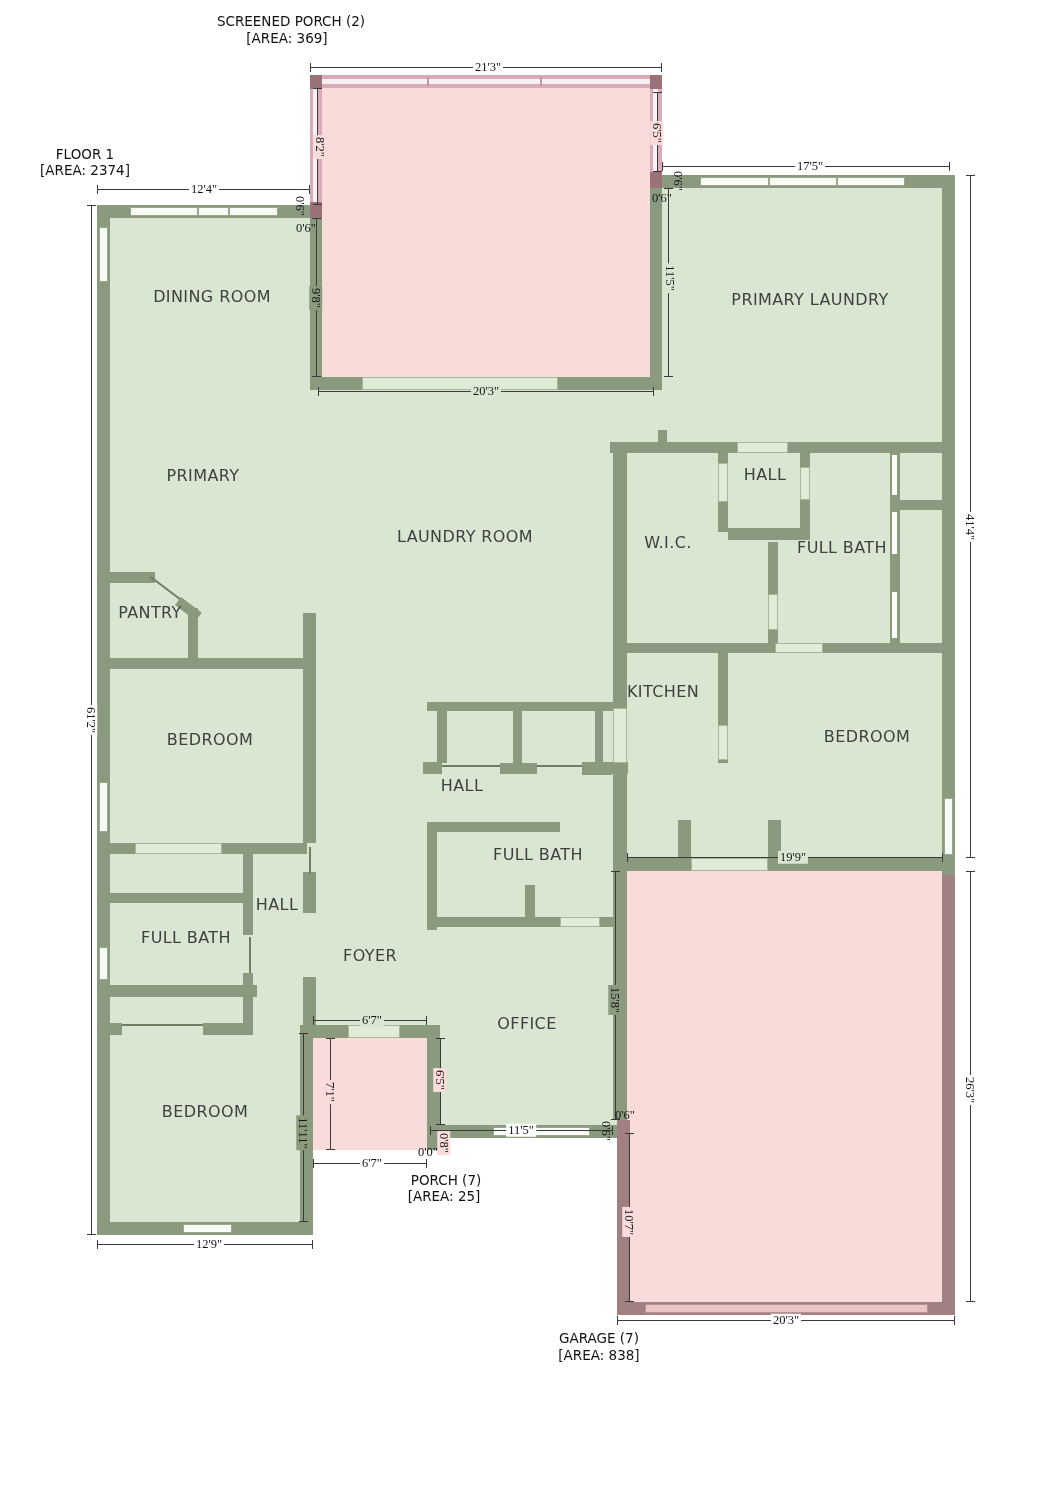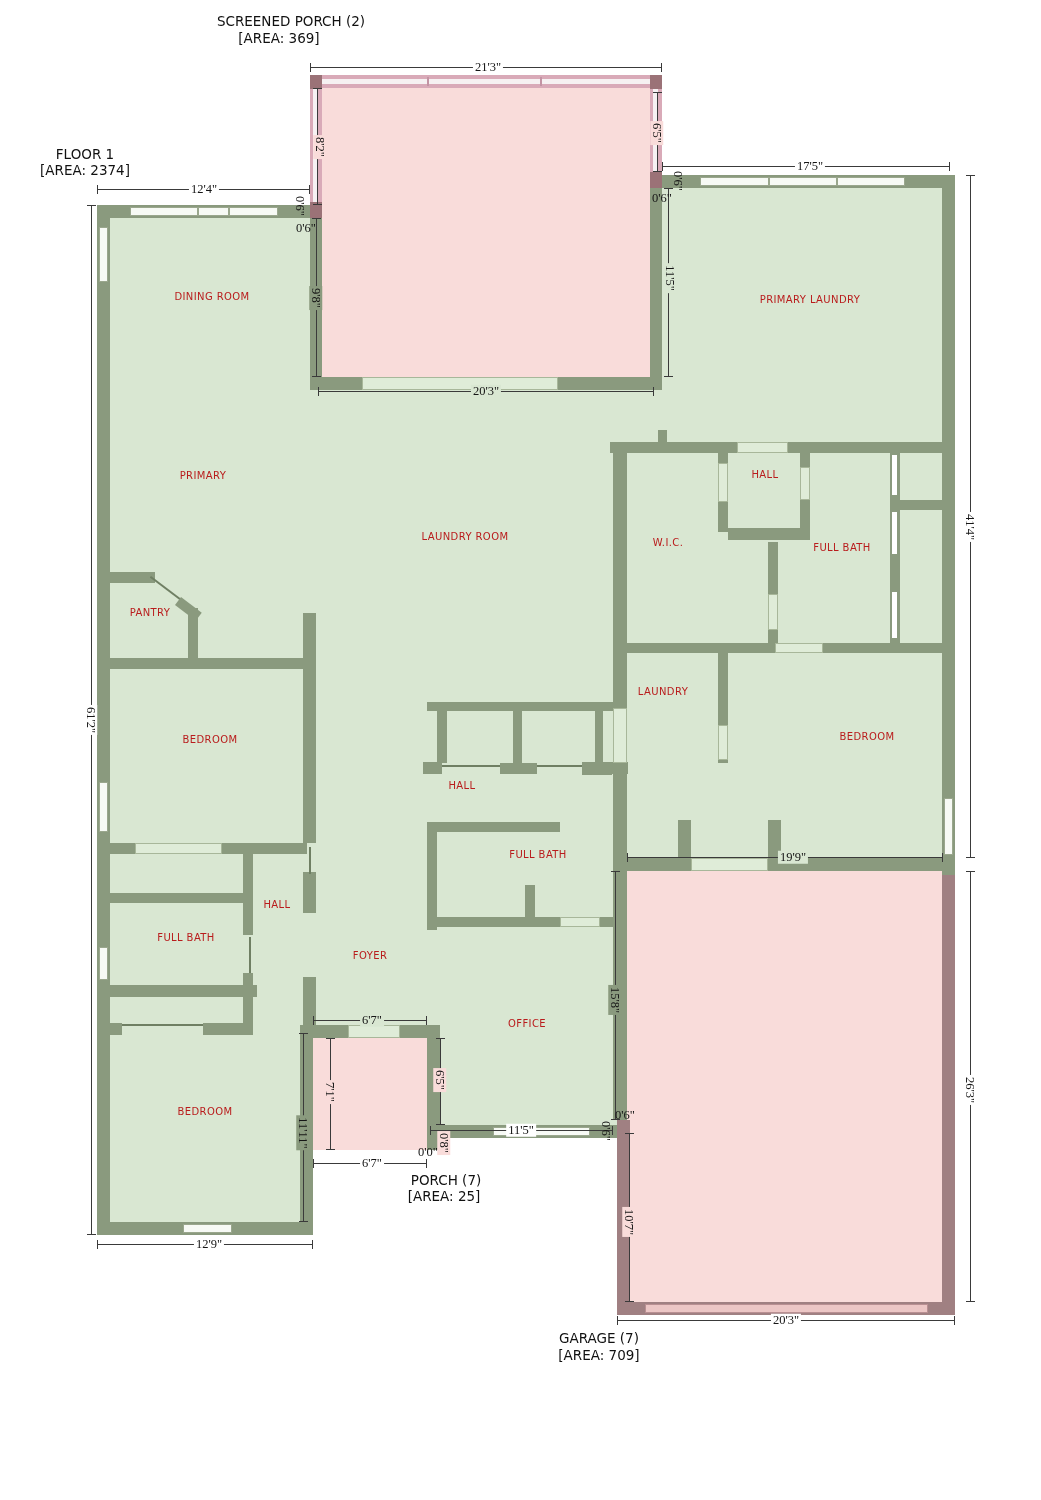--- a/index.html
+++ b/index.html
@@ -19,21 +19,21 @@
   .sd{position:absolute;background:#c394a4;}
   .dimh{position:absolute;height:1px;background:#3a3a3a;}
   .dimv{position:absolute;width:1px;background:#3a3a3a;}
   .dimh::before,.dimh::after{content:"";position:absolute;top:-4px;width:1px;height:9px;background:#3a3a3a;}
   .dimh::before{left:0}.dimh::after{right:0}
   .dimv::before,.dimv::after{content:"";position:absolute;left:-4px;width:9px;height:1px;background:#3a3a3a;}
   .dimv::before{top:0}.dimv::after{bottom:0}
   .dlab{position:absolute;font-family:"Liberation Serif","DejaVu Serif",serif;font-size:12.5px;color:#151515;
         white-space:nowrap;transform:translate(-50%,-50%);padding:0 2px;line-height:1;}
   .rot{transform:translate(-50%,-50%) rotate(90deg);}
-  .rlab{position:absolute;font-size:10px;color:#b91c1c;letter-spacing:.4px;white-space:nowrap;
+  .rlab{position:absolute;font-size:16px;color:#404040;letter-spacing:.4px;white-space:nowrap;
         transform:translate(-50%,-50%);line-height:1;}
   .tlab{position:absolute;font-size:13.5px;color:#111;white-space:nowrap;transform:translate(-50%,-50%);line-height:1;}
 </style>
 </head>
 <body>
 
 <div id="plan">
 
   <div class="fill" style="left:97px;top:205px;width:216px;height:1030px;background:#d9e7d2"></div>
   <div class="fill" style="left:313px;top:377px;width:349px;height:761px;background:#d9e7d2"></div>
@@ -208,33 +208,33 @@
   <div class="dlab" style="left:521px;top:1130px;background:#fff">11'5"</div>
 
   <div class="rlab" style="left:212px;top:297px">DINING ROOM</div>
   <div class="rlab" style="left:810px;top:300px">PRIMARY LAUNDRY</div>
   <div class="rlab" style="left:203px;top:476px">PRIMARY</div>
   <div class="rlab" style="left:465px;top:537px">LAUNDRY ROOM</div>
   <div class="rlab" style="left:765px;top:475px">HALL</div>
   <div class="rlab" style="left:668px;top:543px">W.I.C.</div>
   <div class="rlab" style="left:842px;top:548px">FULL BATH</div>
   <div class="rlab" style="left:150px;top:613px">PANTRY</div>
-  <div class="rlab" style="left:663px;top:692px">LAUNDRY</div>
+  <div class="rlab" style="left:663px;top:692px">KITCHEN</div>
   <div class="rlab" style="left:210px;top:740px">BEDROOM</div>
   <div class="rlab" style="left:867px;top:737px">BEDROOM</div>
   <div class="rlab" style="left:462px;top:786px">HALL</div>
   <div class="rlab" style="left:277px;top:905px">HALL</div>
   <div class="rlab" style="left:538px;top:855px">FULL BATH</div>
   <div class="rlab" style="left:186px;top:938px">FULL BATH</div>
   <div class="rlab" style="left:370px;top:956px">FOYER</div>
   <div class="rlab" style="left:527px;top:1024px">OFFICE</div>
   <div class="rlab" style="left:205px;top:1112px">BEDROOM</div>
 
   <div class="tlab" style="left:291px;top:22px">SCREENED PORCH (2)</div>
-  <div class="tlab" style="left:279px;top:39px">[AREA: 369]</div>
+  <div class="tlab" style="left:287px;top:39px">[AREA: 369]</div>
   <div class="tlab" style="left:85px;top:155px">FLOOR 1</div>
   <div class="tlab" style="left:85px;top:171px">[AREA: 2374]</div>
   <div class="tlab" style="left:446px;top:1181px">PORCH (7)</div>
   <div class="tlab" style="left:444px;top:1197px">[AREA: 25]</div>
   <div class="tlab" style="left:599px;top:1339px">GARAGE (7)</div>
-  <div class="tlab" style="left:599px;top:1356px">[AREA: 709]</div>
+  <div class="tlab" style="left:599px;top:1356px">[AREA: 838]</div>
 
 </div>
 
 </body></html>

